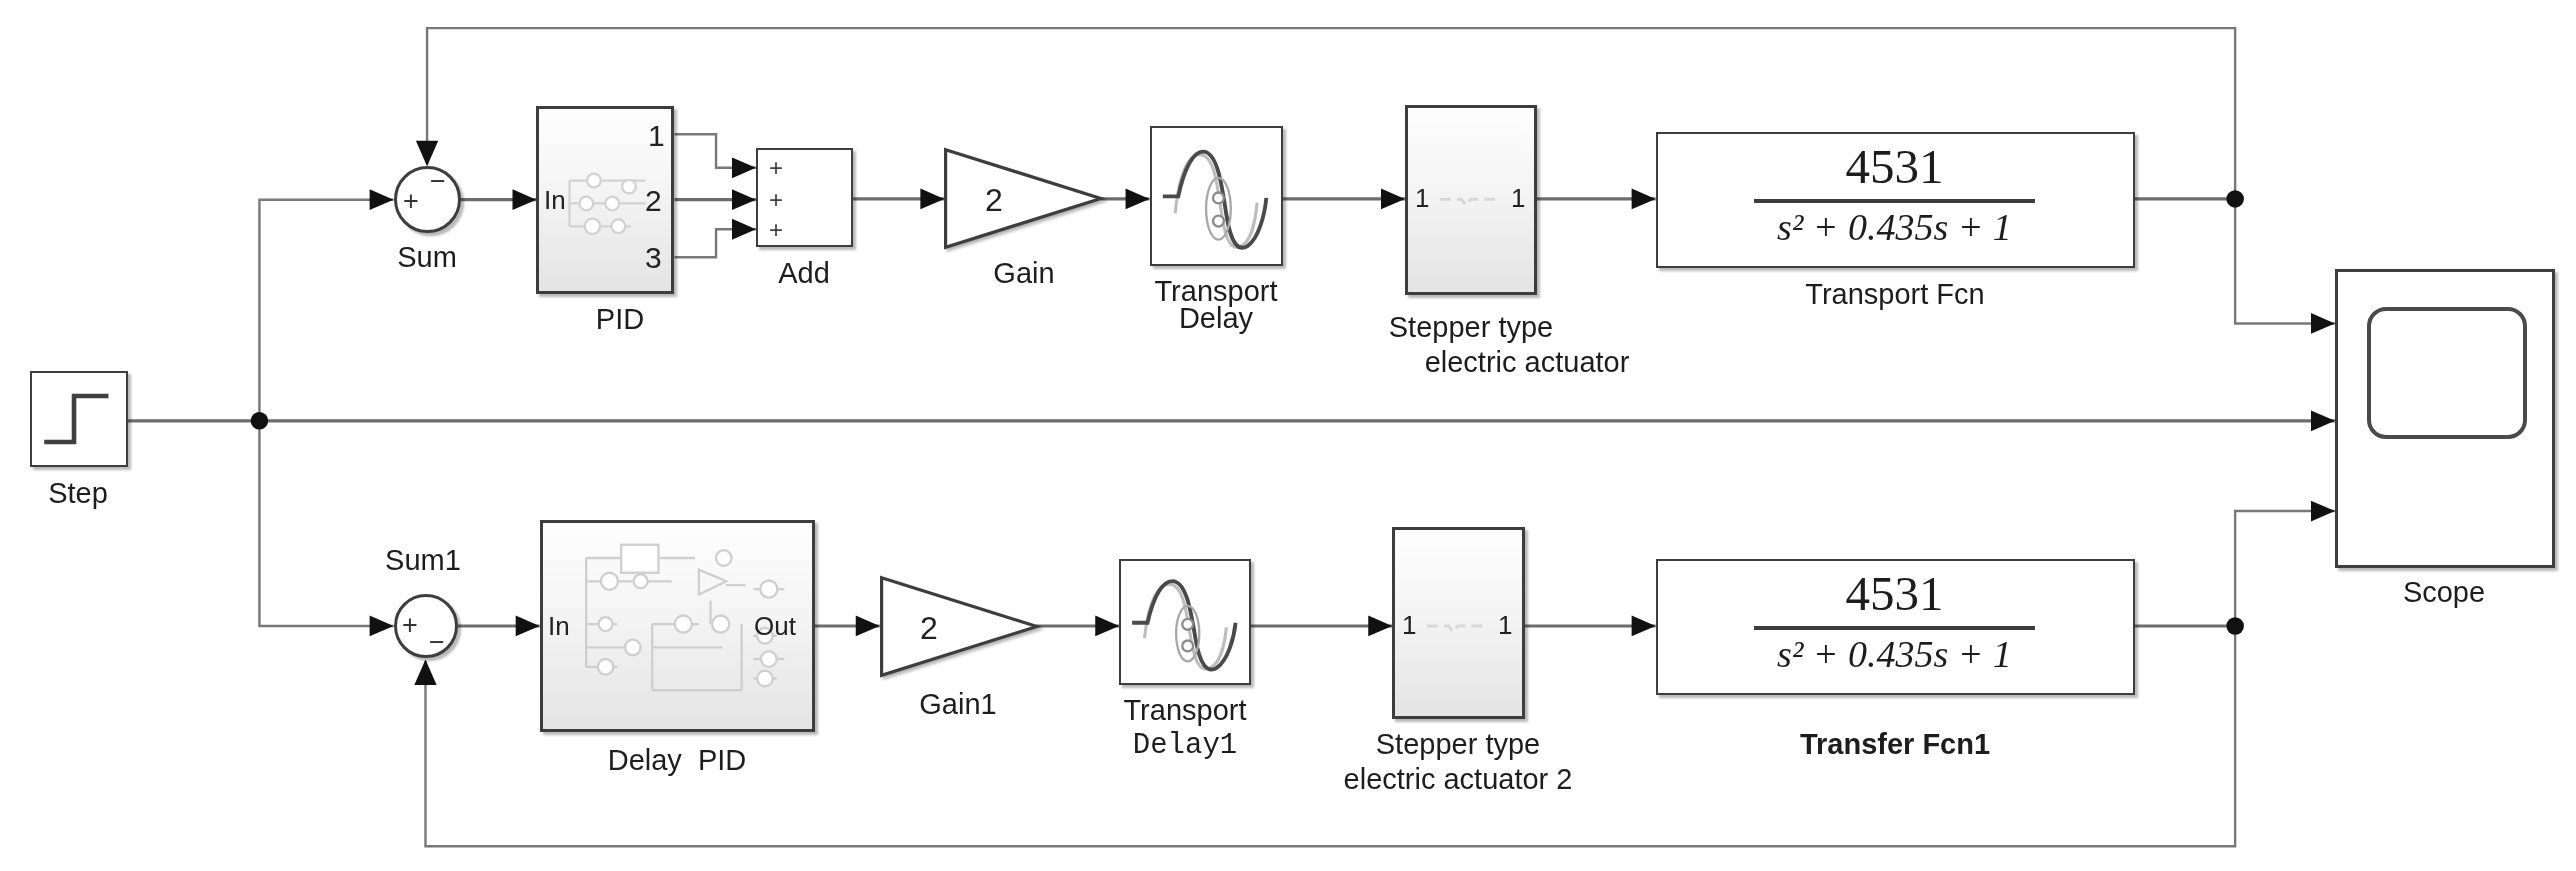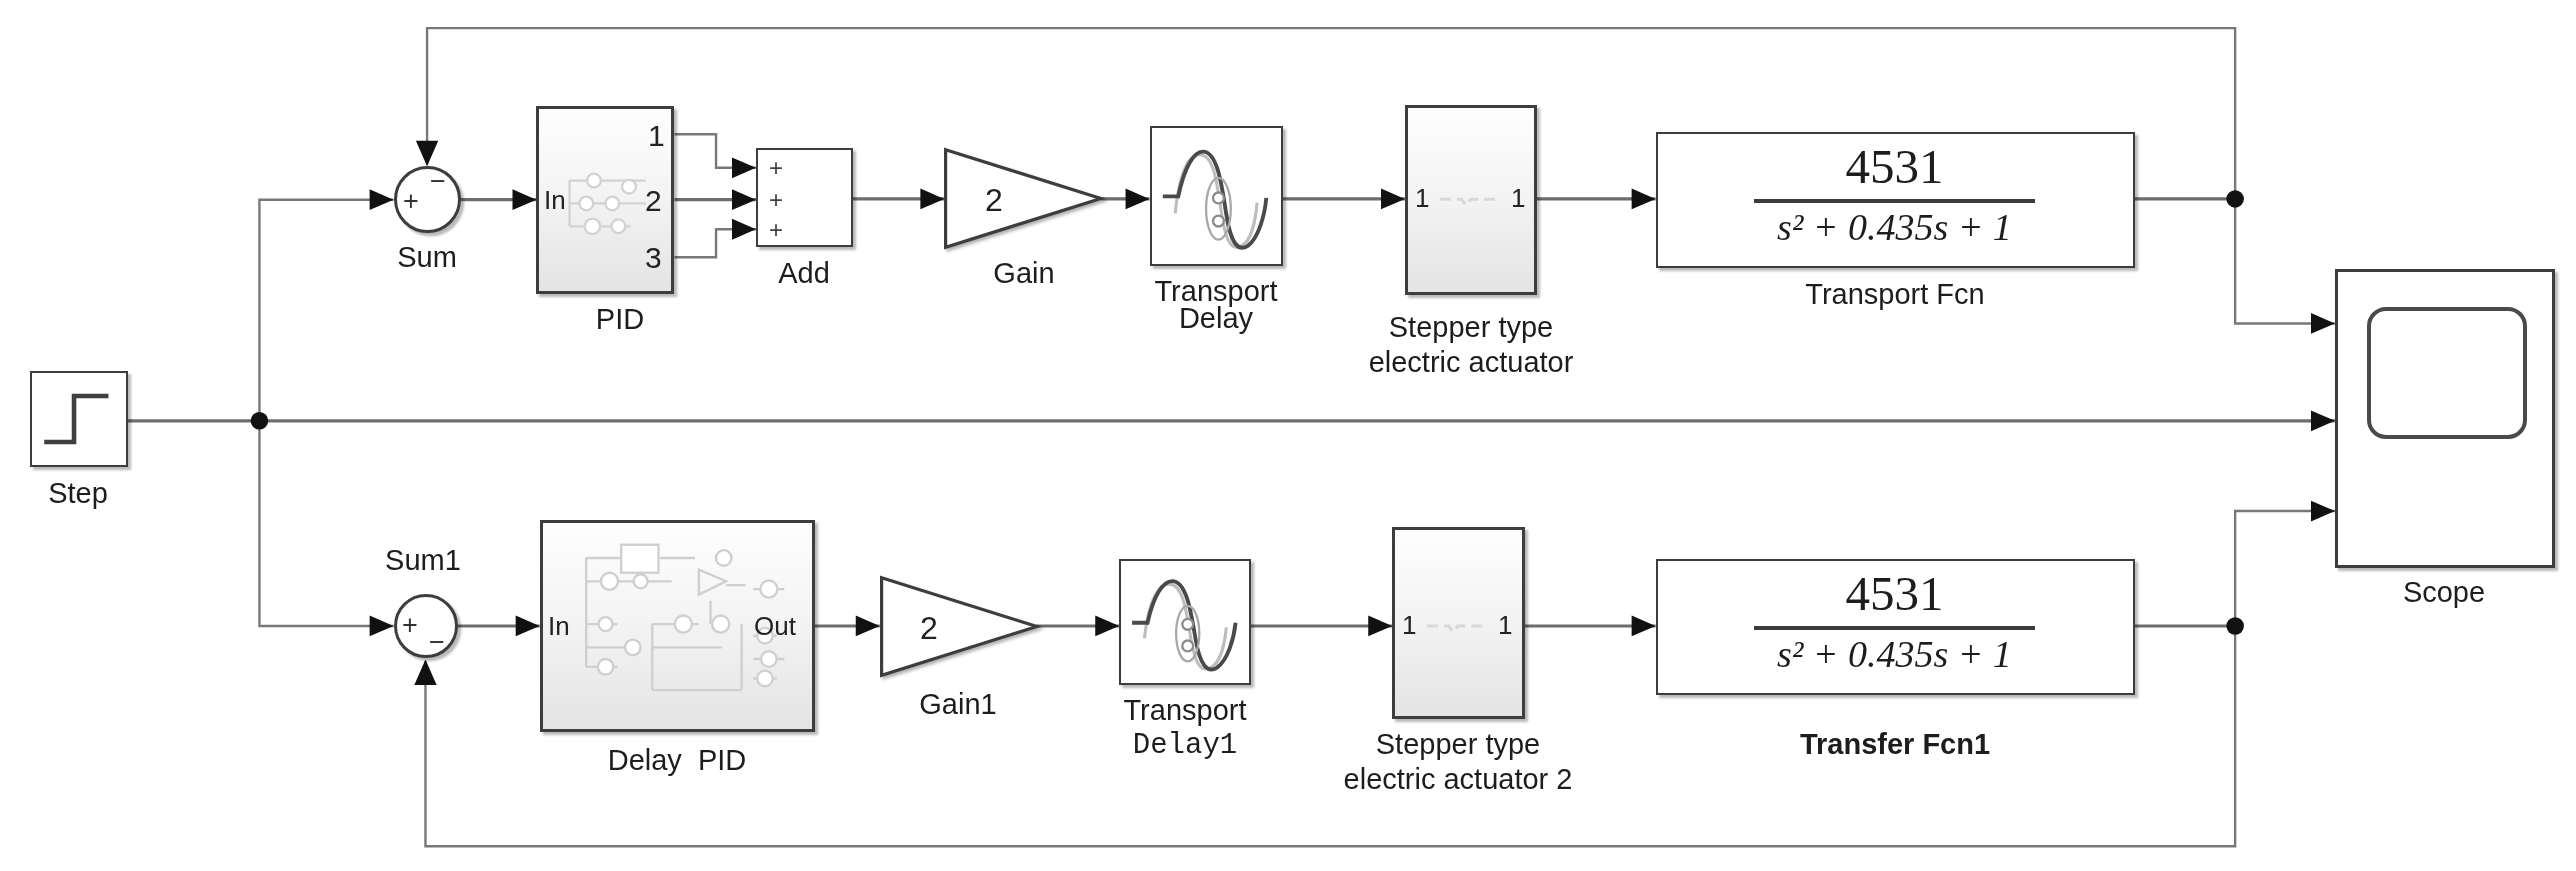--- a/index.html
+++ b/index.html
@@ -154,21 +154,21 @@
   <div class="lbl" style="left:1216px;top:302px;">Delay</div>
 
   <div class="blk subsys" style="left:1405px;top:105px;width:132px;height:190px;">
     <svg class="icon-svg" viewBox="0 0 165 238">
       <path d="M42 118 H70 l6 8 6 -8 H120" fill="none" stroke="#d8d8d8" stroke-width="4" stroke-dasharray="14 8"></path>
     </svg>
   </div>
   <span class="ptxt" style="left:1415px;top:185px;">1</span>
   <span class="ptxt" style="left:1511px;top:185px;">1</span>
   <div class="lbl" style="left:1471px;top:311px;">Stepper type</div>
-  <div class="lbl" style="left:1471px;top:346px;text-align:center;">electric actuator</div>
+  <div class="lbl" style="left:1527px;top:346px;text-align:center;">electric actuator</div>
 
   <div class="blk" style="left:1656px;top:132px;width:479px;height:136px;"></div>
   <div class="tf-stack" style="left:1727px;top:142px;width:335px;">
     <div class="tf-num">4531</div>
     <div class="tf-bar"></div>
     <div class="tf-den">s² + 0.435s + 1</div>
   </div>
   <div class="lbl" style="left:1895px;top:278px;">Transport Fcn</div>
 
   <div class="blk" style="left:2335px;top:269px;width:220px;height:299px;border-width:3.2px;"></div>

